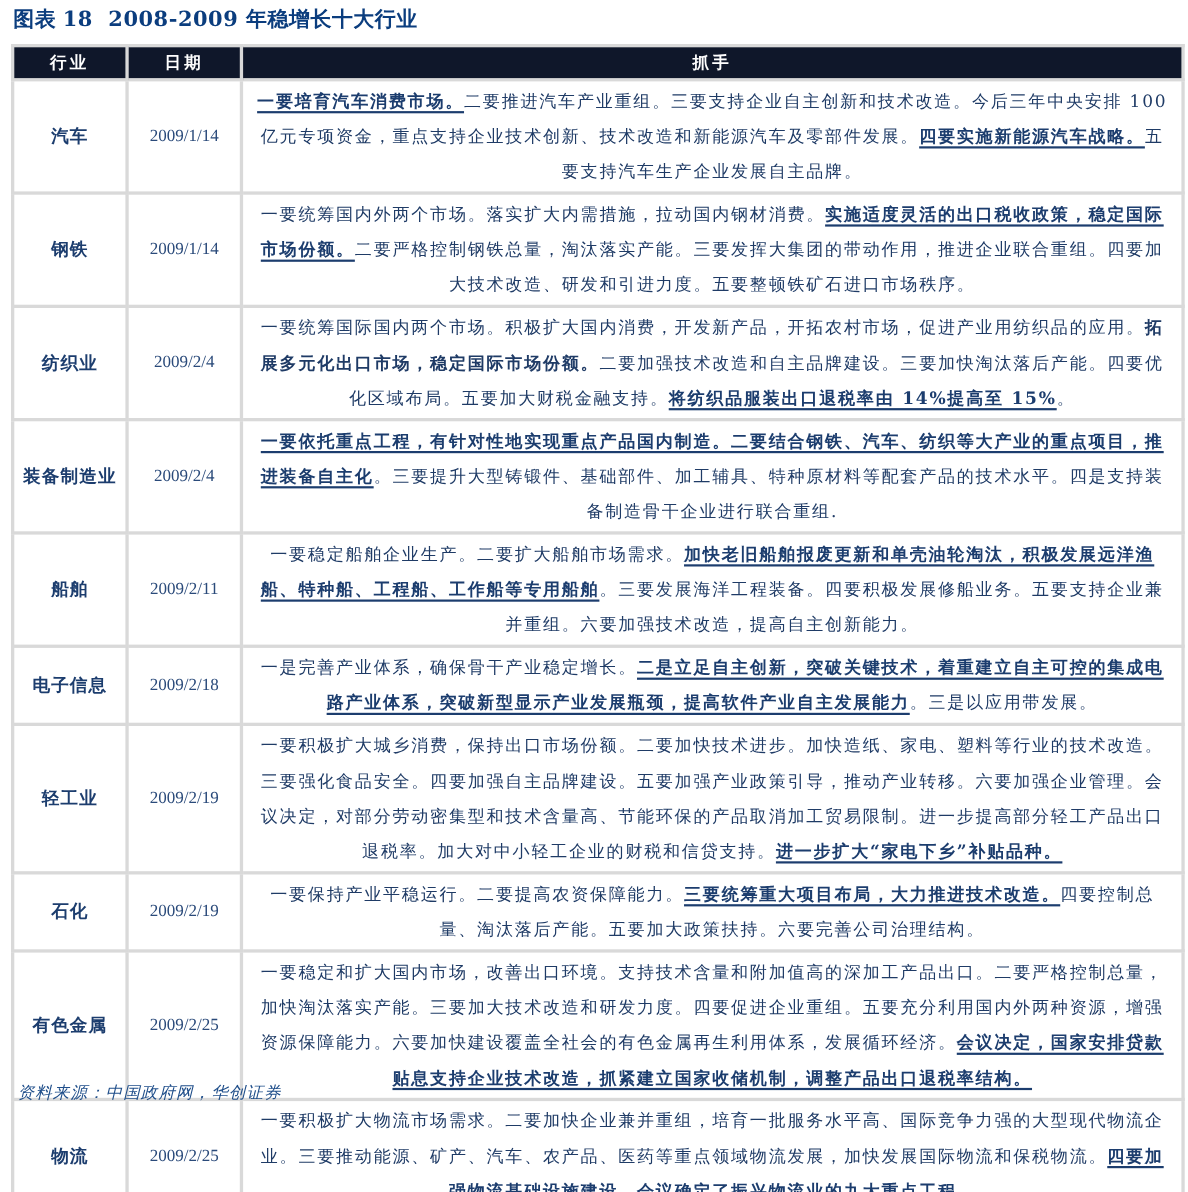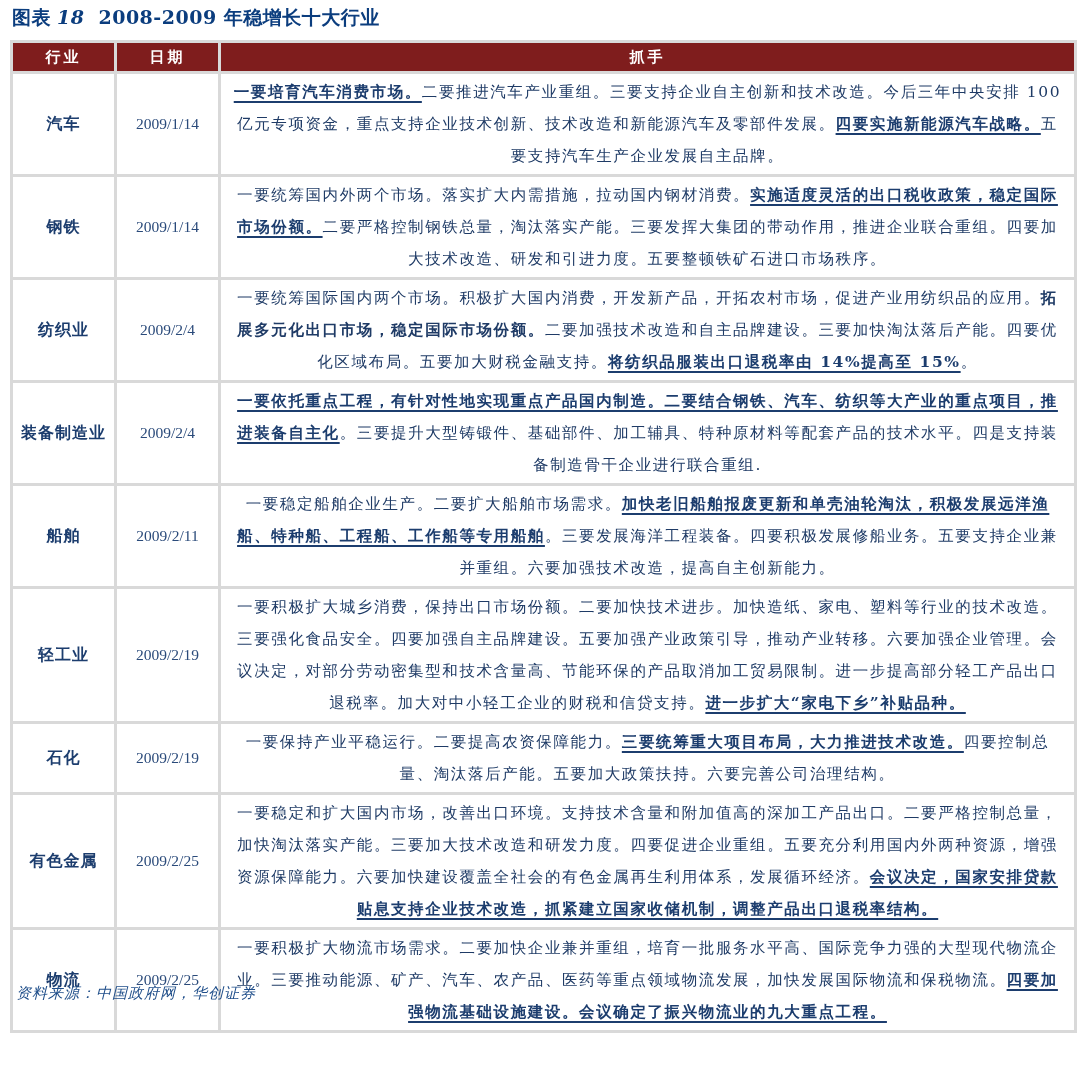--- a/index.html
+++ b/index.html
@@ -1,21 +1,21 @@
 <!DOCTYPE html>
 <html><head>
 <meta charset="utf-8">
 <style>
   html,body{margin:0;padding:0;background:#ffffff;}
   body{width:1080px;height:1084px;position:relative;overflow:hidden;font-family:"DejaVu Serif","Liberation Serif",serif;color:#1c3d6e;}
   .title{position:absolute;left:12px;top:5px;font-size:19px;font-weight:bold;color:#0b3d7e;letter-spacing:0.5px;white-space:nowrap;}
-  .title .num{margin:0 14px 16px 6px;font-style:italic;}
+  .title .num{margin:0 14px 16px 6px;}
   table{position:absolute;left:10px;top:40px;width:1064px;border-collapse:collapse;table-layout:fixed;}
   col.c1{width:104px;} col.c2{width:104px;} col.c3{width:856px;}
-  th{background:#7f1d1d;color:#ffffff;font-size:15px;font-weight:bold;height:28px;padding:0;border:3px solid #d9d9d9;text-align:center;letter-spacing:3px;}
+  th{background:#0f172a;color:#ffffff;font-size:15px;font-weight:bold;height:28px;padding:0;border:3px solid #d9d9d9;text-align:center;letter-spacing:3px;}
   td{border:3px solid #d9d9d9;padding:0 6px;vertical-align:middle;}
   td.ind{text-align:center;font-weight:bold;font-size:16px;color:#1c3d6e;letter-spacing:1px;}
   td.date{text-align:center;font-size:15.5px;color:#2a4a7a;font-family:Liberation Serif, serif;}
   td.txt{text-align:center;font-size:15.5px;line-height:32px;color:#1f3b66;letter-spacing:1.6px;padding:2px 8px;margin-top:46px;}
   .hl{font-weight:bold;text-decoration:underline;text-decoration-thickness:2px;text-underline-offset:4px;color:#1c3d6e;}
   .b{font-weight:bold;}
   .source{position:absolute;left:16px;top:984px;font-size:15px;font-style:italic;color:#1f4e8a;letter-spacing:1px;}
 </style>
 </head>
 <body>
@@ -56,20 +56,25 @@
       <tr style="height: 98px;">
         <td class="ind">装备制造业</td>
         <td class="date">2009/2/4</td>
         <td class="txt"><span class="hl">一要依托重点工程，有针对性地实现重点产品国内制造。二要结合钢铁、汽车、纺织等大产业的重点项目，推进装备自主化</span><span>。三要提升大型铸锻件、基础部件、加工辅具、特种原材料等配套产品的技术水平。四是支持装备制造骨干企业进行联合重组.</span></td>
       </tr>
       <tr style="height: 96px;">
         <td class="ind">船舶</td>
         <td class="date">2009/2/11</td>
         <td class="txt"><span>一要稳定船舶企业生产。二要扩大船舶市场需求。</span><span class="hl">加快老旧船舶报废更新和单壳油轮淘汰，积极发展远洋渔船、特种船、工程船、工作船等专用船舶</span><span>。三要发展海洋工程装备。四要积极发展修船业务。五要支持企业兼并重组。六要加强技术改造，提高自主创新能力。</span></td>
       </tr>
+      <tr style="height: 62px;">
+        <td class="ind">电子信息</td>
+        <td class="date">2009/2/18</td>
+        <td class="txt"><span>一是完善产业体系，确保骨干产业稳定增长。</span><span class="hl">二是立足自主创新，突破关键技术，着重建立自主可控的集成电路产业体系，突破新型显示产业发展瓶颈，提高软件产业自主发展能力</span><span>。三是以应用带发展。</span></td>
+      </tr>
       <tr style="height: 125px;">
         <td class="ind">轻工业</td>
         <td class="date">2009/2/19</td>
         <td class="txt"><span>一要积极扩大城乡消费，保持出口市场份额。二要加快技术进步。加快造纸、家电、塑料等行业的技术改造。三要强化食品安全。四要加强自主品牌建设。五要加强产业政策引导，推动产业转移。六要加强企业管理。会议决定，对部分劳动密集型和技术含量高、节能环保的产品取消加工贸易限制。进一步提高部分轻工产品出口退税率。加大对中小轻工企业的财税和信贷支持。</span><span class="hl">进一步扩大“家电下乡”补贴品种。</span></td>
       </tr>
       <tr style="height: 70px;">
         <td class="ind">石化</td>
         <td class="date">2009/2/19</td>
         <td class="txt"><span>一要保持产业平稳运行。二要提高农资保障能力。</span><span class="hl">三要统筹重大项目布局，大力推进技术改造。</span><span>四要控制总量、淘汰落后产能。五要加大政策扶持。六要完善公司治理结构。</span></td>
       </tr>

